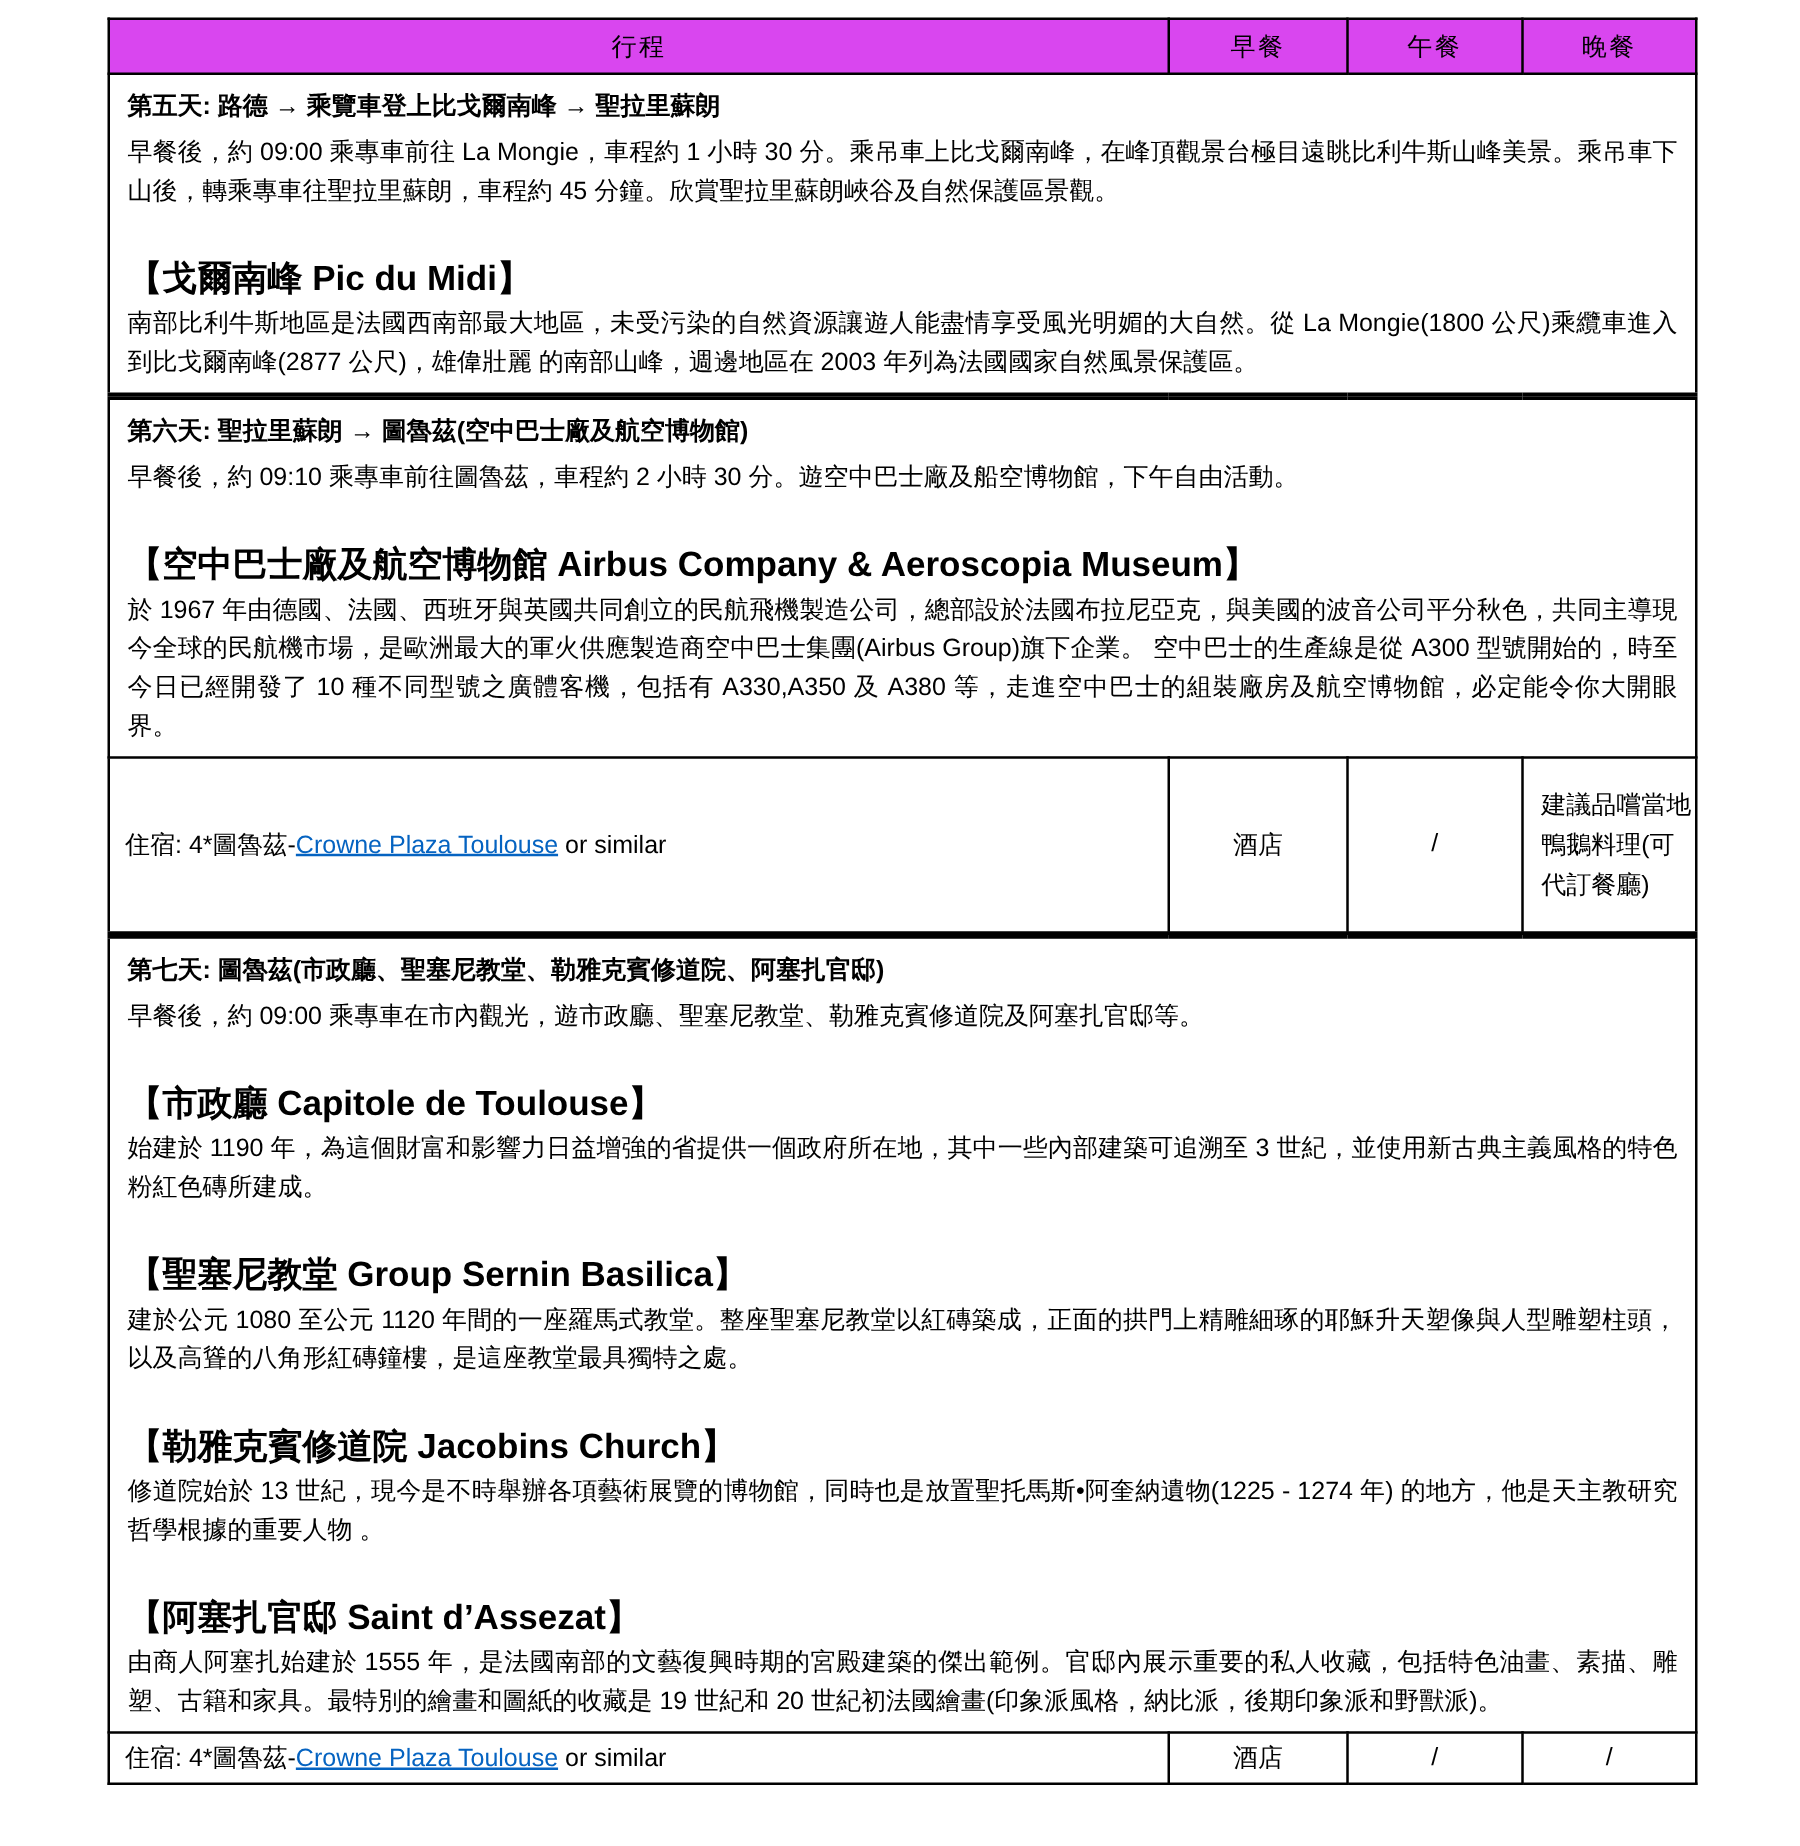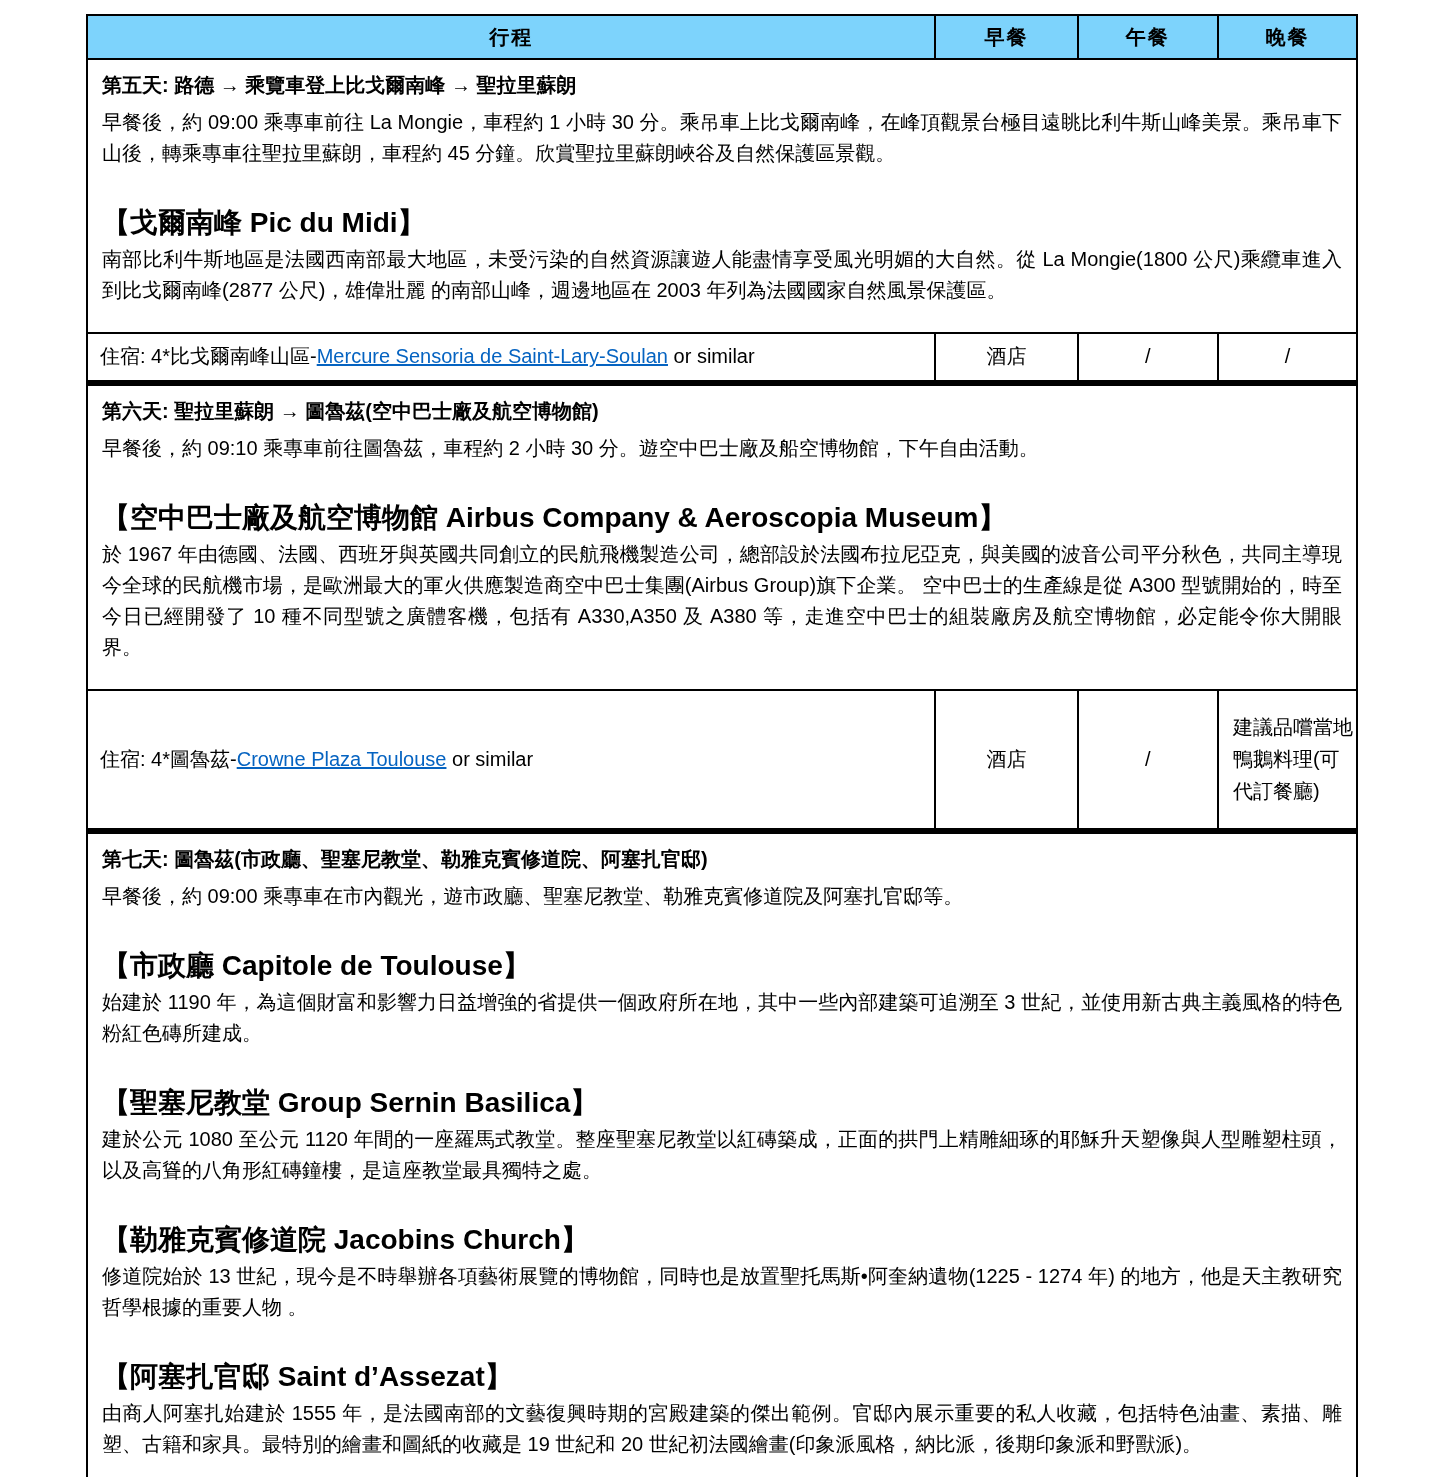--- a/index.html
+++ b/index.html
@@ -16,30 +16,30 @@
     width: 100%;
     border-collapse: collapse;
     table-layout: fixed;
     border: 2px solid #000000;
   }
   table.itinerary th, table.itinerary td {
     border: 2px solid #000000;
     box-sizing: border-box;
   }
   thead th {
-    background: #7dd3fc;
+    background: #d946ef;
     height: 44px;
     font-size: 20px;
-    font-weight: bold;
+    font-weight: normal;
     text-align: center;
     vertical-align: middle;
     letter-spacing: 2px;
   }
   td.content {
-    padding: 10px 14px 26px 14px;
+    padding: 10px 14px 8px 14px;
     font-size: 20px;
     line-height: 31px;
     text-align: justify;
     vertical-align: top;
   }
   .day-title {
     font-weight: bold;
     font-size: 20px;
     line-height: 31px;
     margin: 0 0 6px 0;
@@ -102,26 +102,20 @@
     <tbody>
 
       <tr>
         <td class="content" colspan="4">
           <p class="day-title">第五天: 路德 → 乘覽車登上比戈爾南峰 → 聖拉里蘇朗</p>
           <p class="body-text">早餐後，約 09:00 乘專車前往 La Mongie，車程約 1 小時 30 分。乘吊車上比戈爾南峰，在峰頂觀景台極目遠眺比利牛斯山峰美景。乘吊車下山後，轉乘專車往聖拉里蘇朗，車程約 45 分鐘。欣賞聖拉里蘇朗峽谷及自然保護區景觀。</p>
           <p class="section-heading">【戈爾南峰 Pic du Midi】</p>
           <p class="body-text">南部比利牛斯地區是法國西南部最大地區，未受污染的自然資源讓遊人能盡情享受風光明媚的大自然。從 La Mongie(1800 公尺)乘纜車進入到比戈爾南峰(2877 公尺)，雄偉壯麗 的南部山峰，週邊地區在 2003 年列為法國國家自然風景保護區。</p>
         </td>
       </tr>
-      <tr class="hotel-row row-day5-hotel">
-        <td class="hotel-cell"><span>住宿: 4*比戈爾南峰山區-</span><a href="#" class="hotel-link">Mercure Sensoria de Saint-Lary-Soulan</a><span> or similar</span></td>
-        <td class="meal-cell">酒店</td>
-        <td class="meal-cell slash">/</td>
-        <td class="meal-cell slash">/</td>
-      </tr>
       <tr class="day-sep">
         <td colspan="4"></td>
       </tr>
 
       <tr>
         <td class="content" colspan="4">
           <p class="day-title">第六天: 聖拉里蘇朗 → 圖魯茲(空中巴士廠及航空博物館)</p>
           <p class="body-text">早餐後，約 09:10 乘專車前往圖魯茲，車程約 2 小時 30 分。遊空中巴士廠及船空博物館，下午自由活動。</p>
           <p class="section-heading">【空中巴士廠及航空博物館 Airbus Company &amp; Aeroscopia Museum】</p>
           <p class="body-text">於 1967 年由德國、法國、西班牙與英國共同創立的民航飛機製造公司，總部設於法國布拉尼亞克，與美國的波音公司平分秋色，共同主導現今全球的民航機市場，是歐洲最大的軍火供應製造商空中巴士集團(Airbus Group)旗下企業。 空中巴士的生產線是從 A300 型號開始的，時至今日已經開發了 10 種不同型號之廣體客機，包括有 A330,A350 及 A380 等，走進空中巴士的組裝廠房及航空博物館，必定能令你大開眼界。</p>

